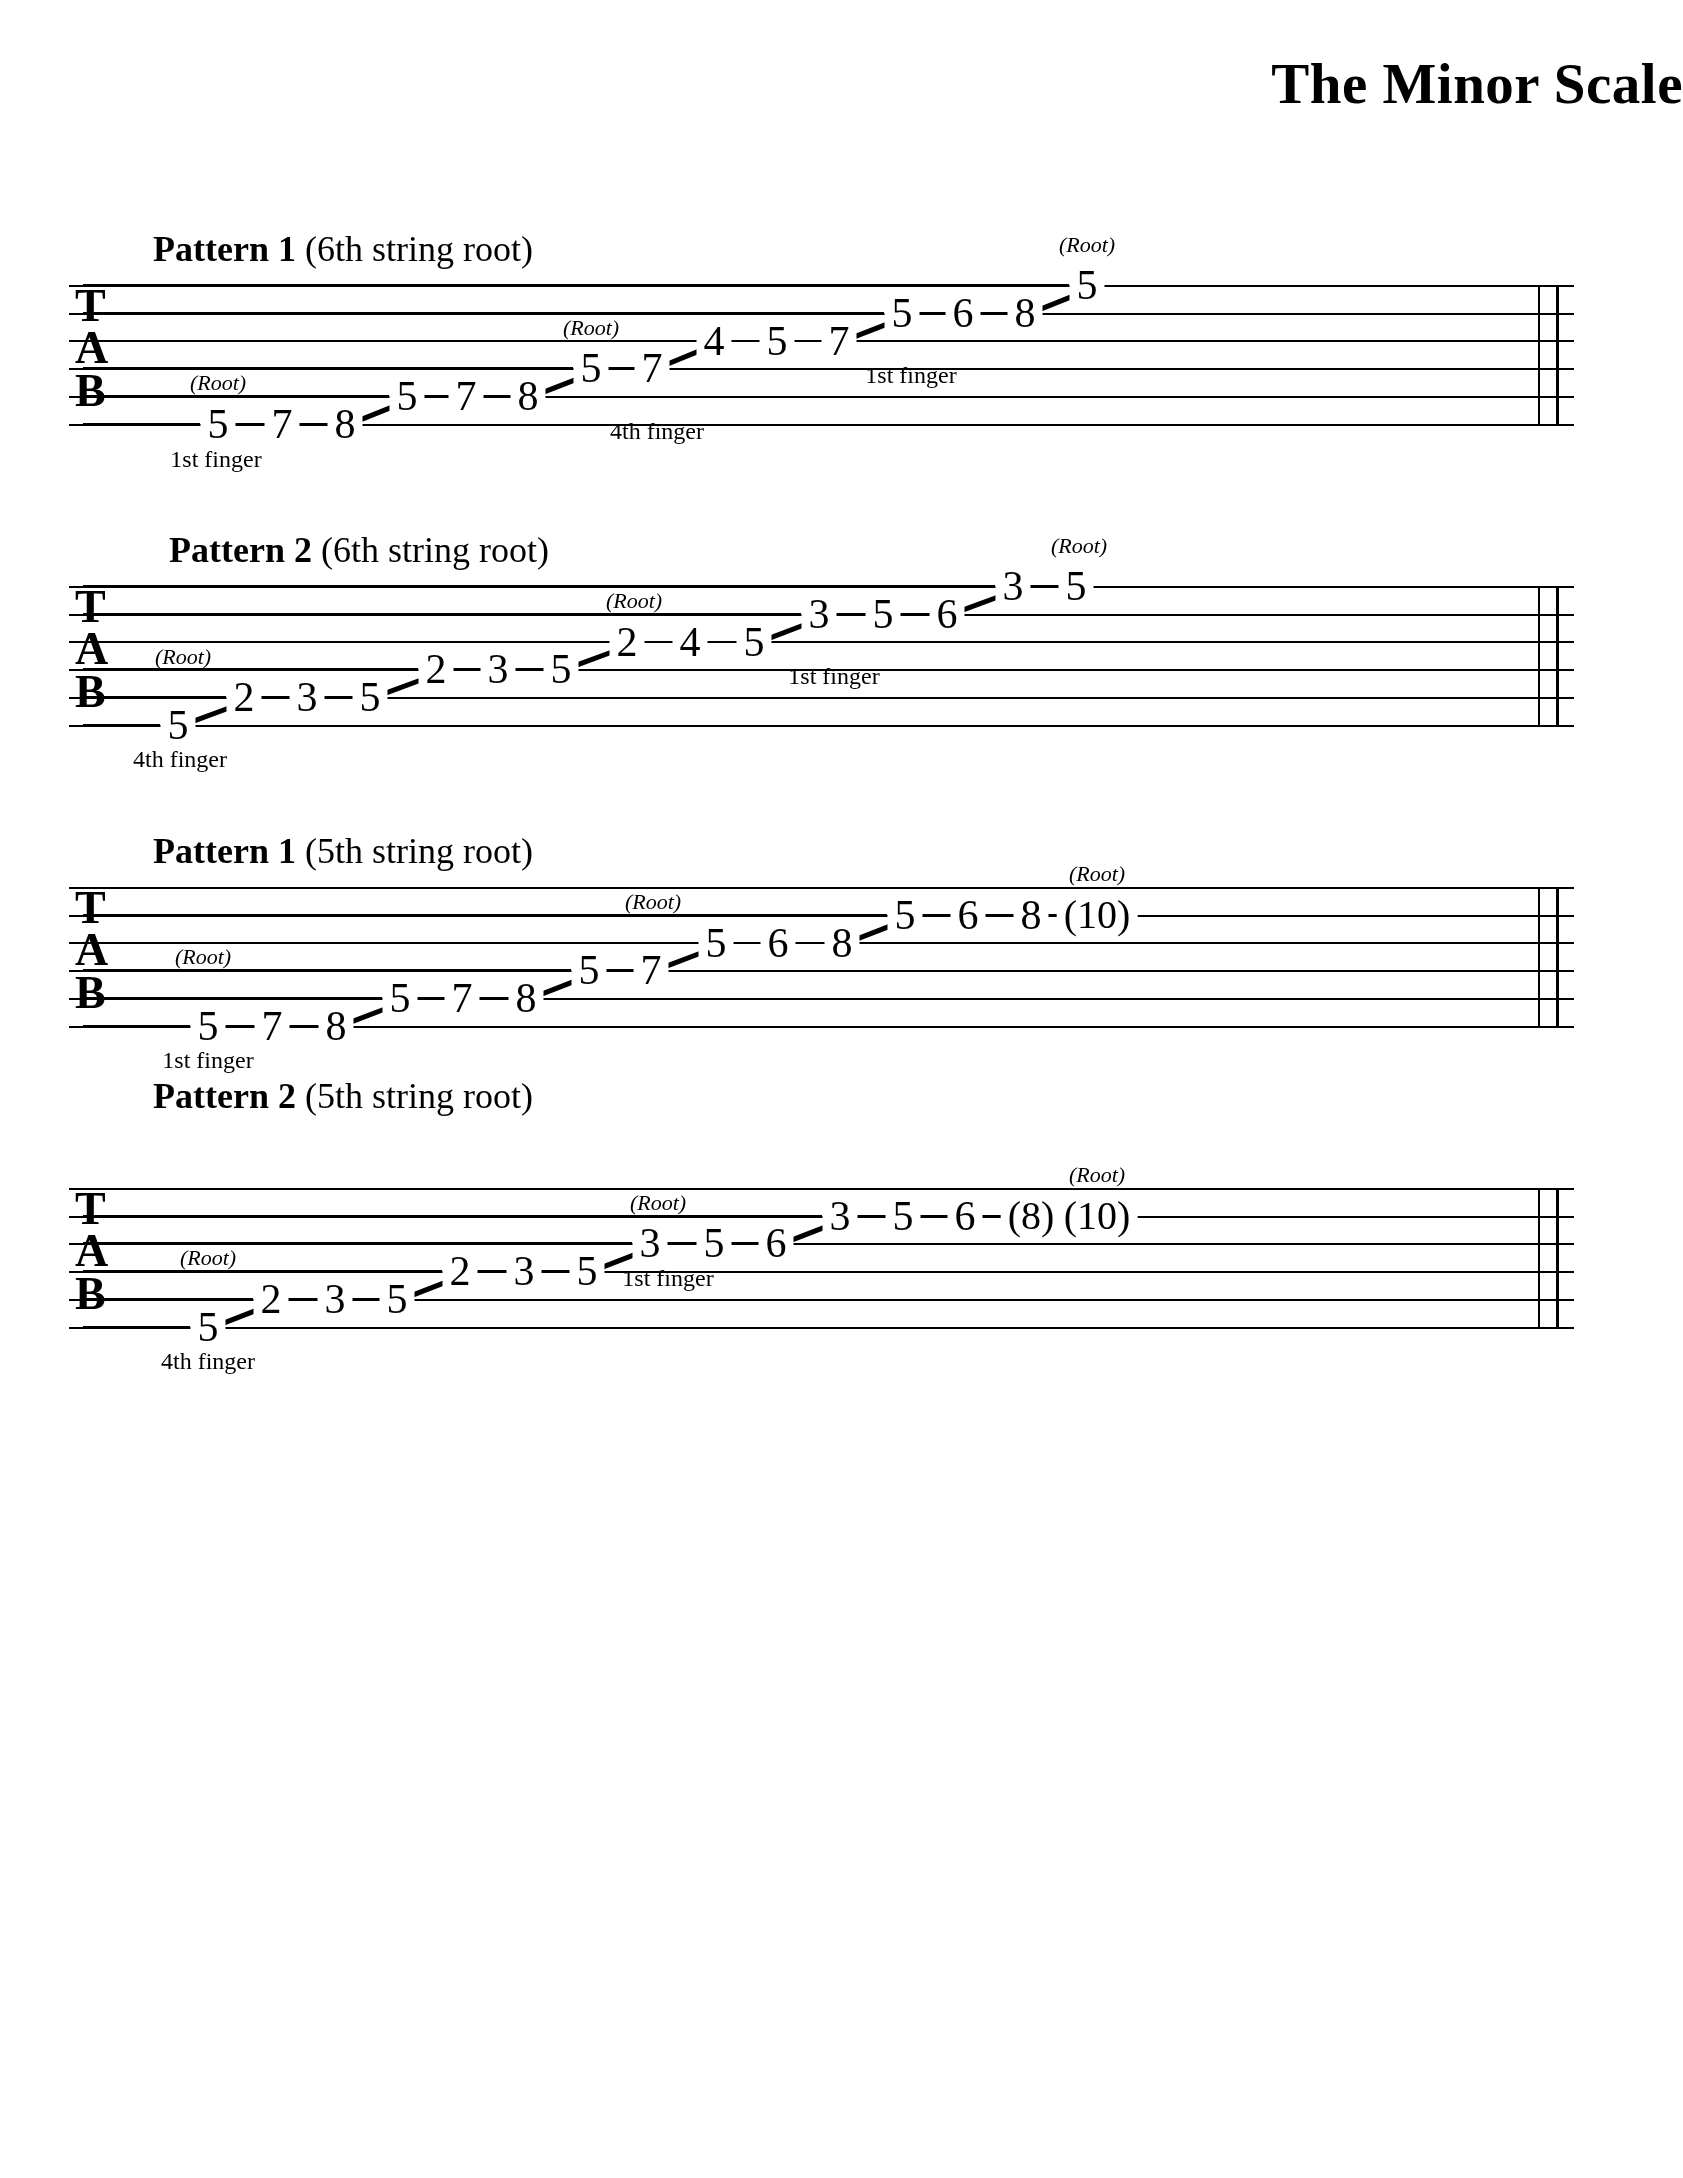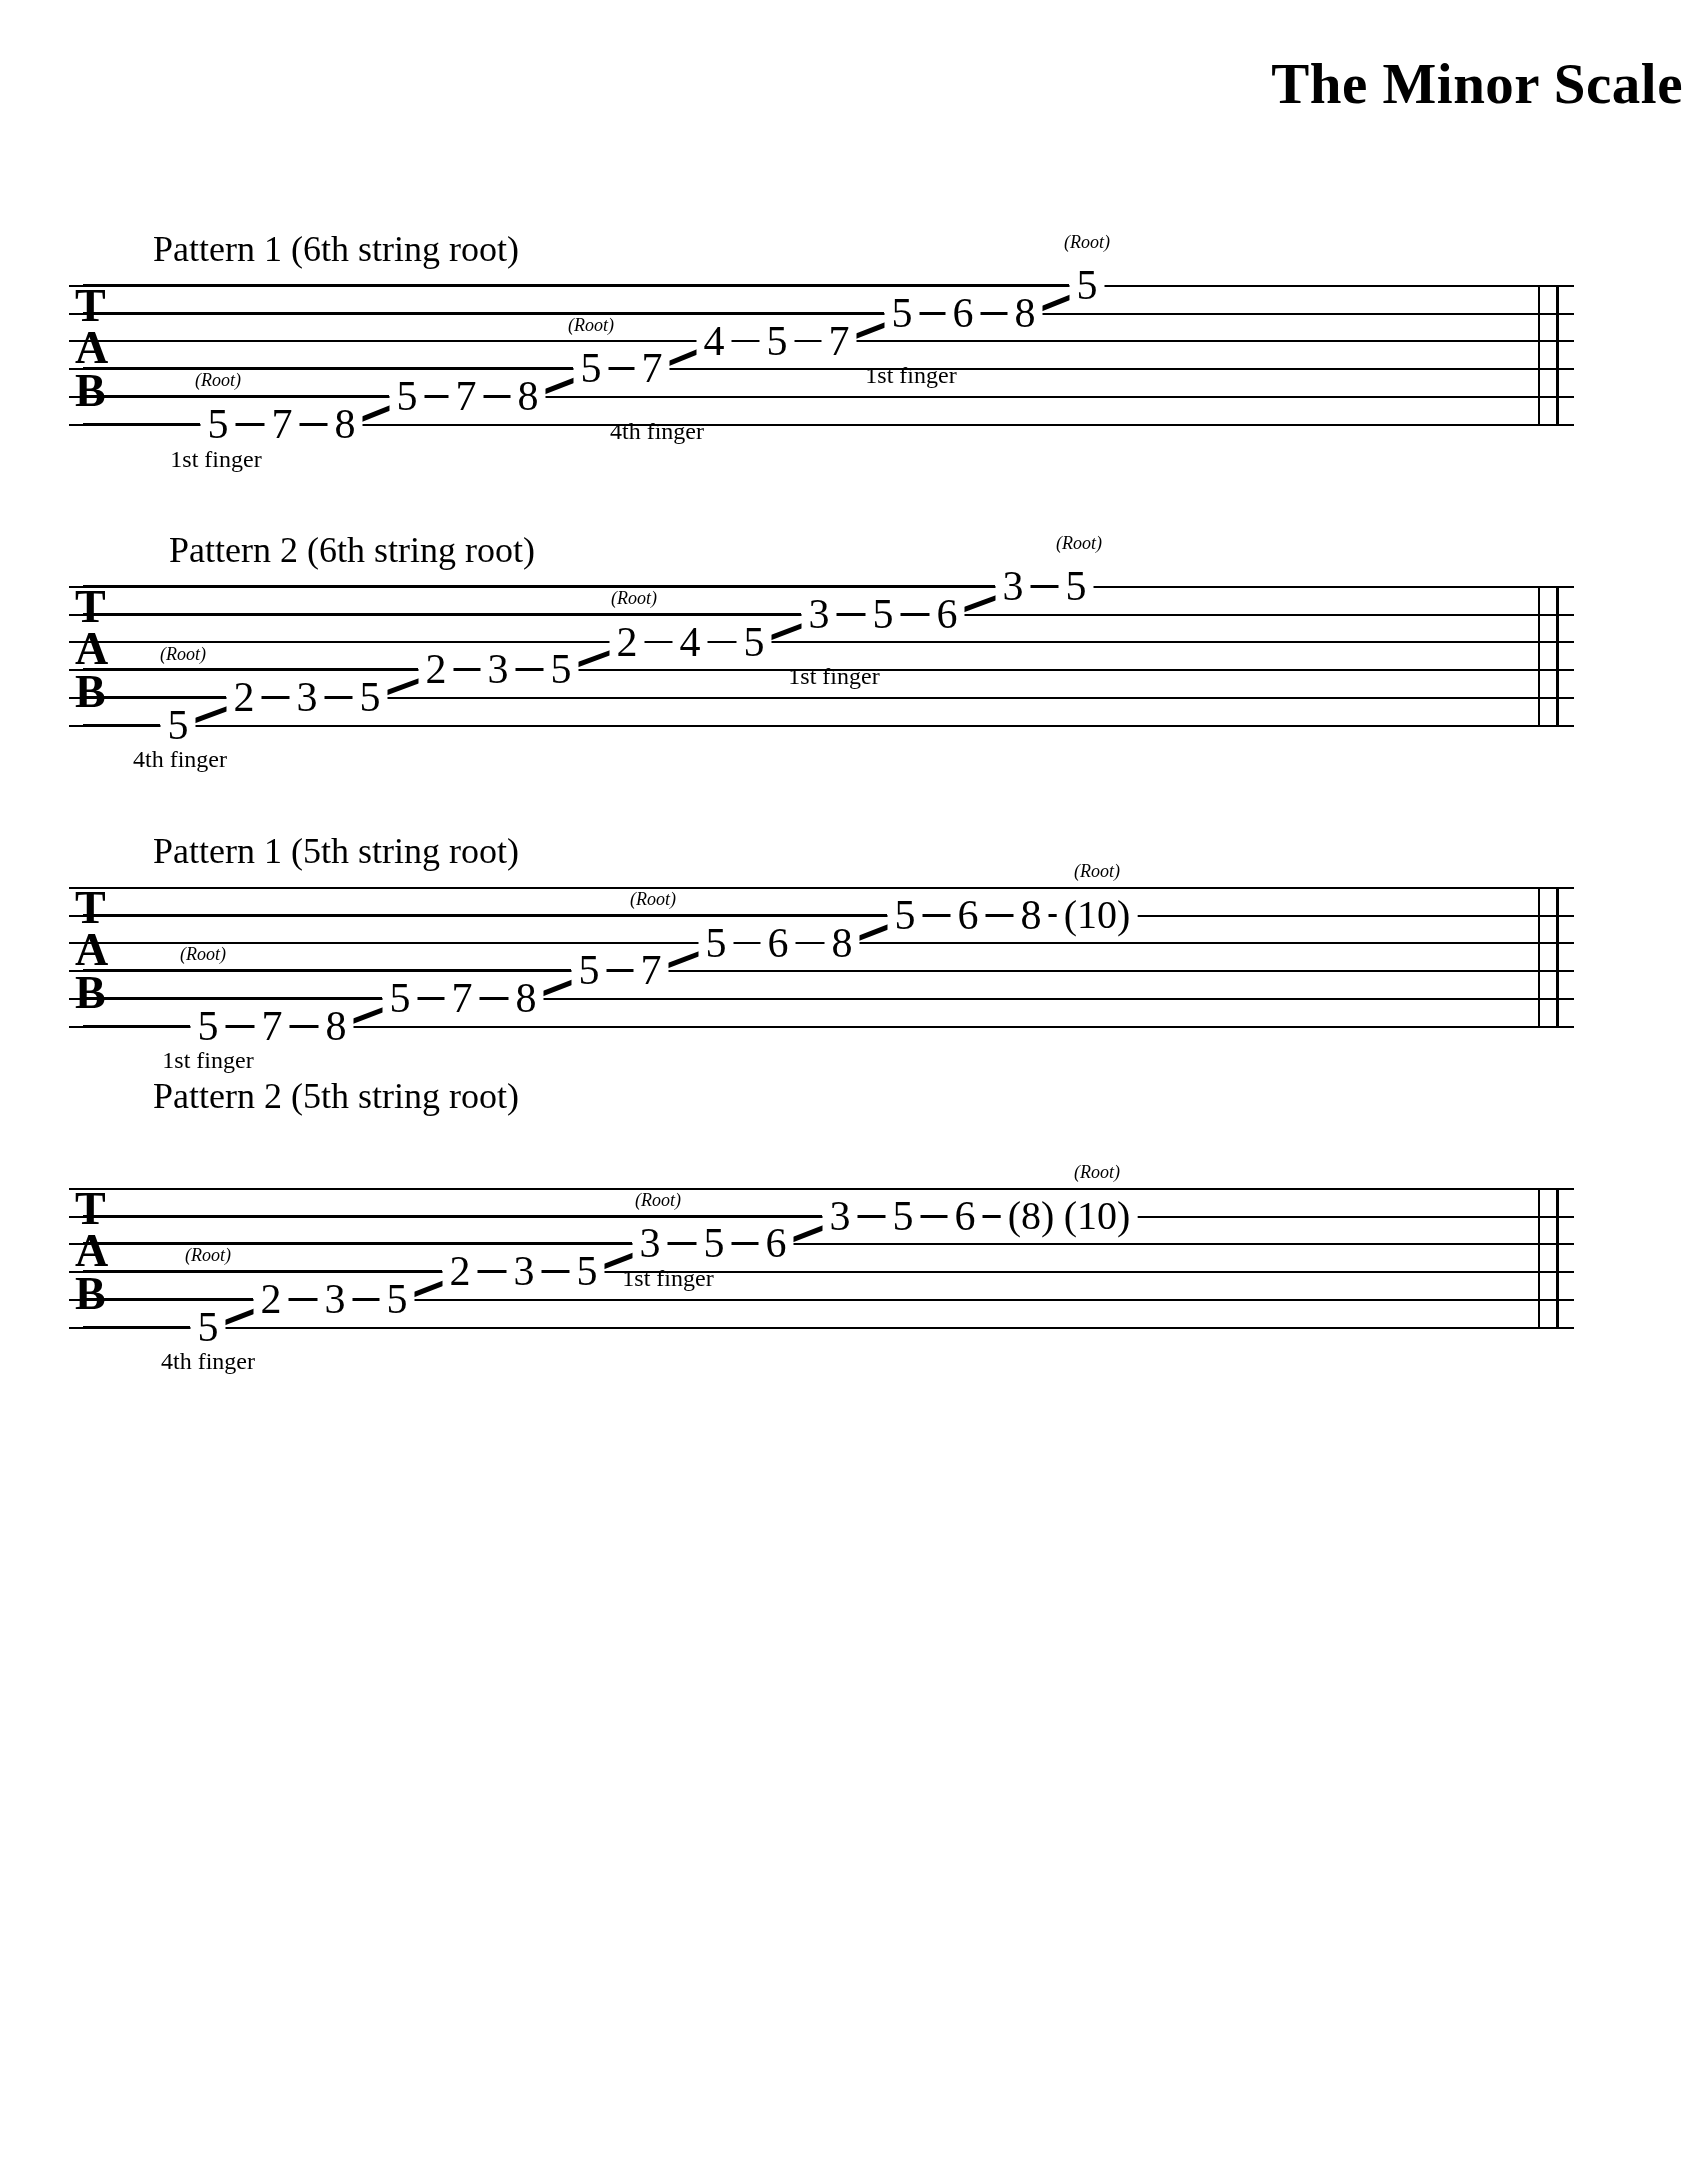--- a/index.html
+++ b/index.html
@@ -19,21 +19,21 @@
     position:absolute;top:144px;left:0;width:100%;text-align:center;
     font-size:30px;font-style:italic;
   }
 
   
   .system{position:absolute;left:0;width:1683px;}
   .sys-title{
     position:absolute;left:153px;top:0;white-space:nowrap;
     font-size:36px;
   }
-  .sys-title .p-bold{font-weight:400;}
+  .sys-title .p-bold{font-weight:700;}
   .sys-title .p-reg{font-weight:400;}
 
   
   .staff{position:absolute;left:69px;width:1505px;}
   .staff .line{
     position:absolute;left:0;width:100%;height:0;
     border-top:2px solid #000;
   }
   
   .barline{
@@ -65,21 +65,21 @@
     transform:translateY(-50%);
   }
   
   .diag{
     position:absolute;height:0;border-top:5px solid #000;
     transform-origin:0 0;
   }
 
   
   .root-lbl{
-    position:absolute;font-style:italic;font-size:18px;
+    position:absolute;font-style:italic;font-size:22px;
     transform:translateX(-50%);white-space:nowrap;
   }
   .finger-lbl{
     position:absolute;font-size:24px;white-space:nowrap;
     transform:translateX(-50%);
   }
 </style>
 </head>
 <body>
 

